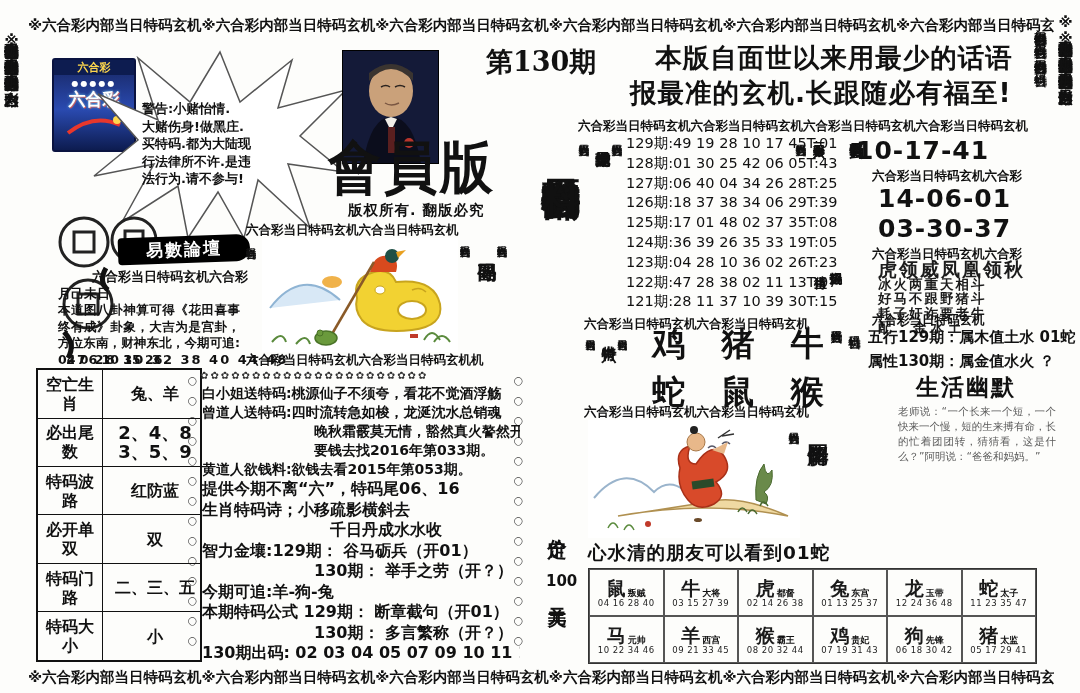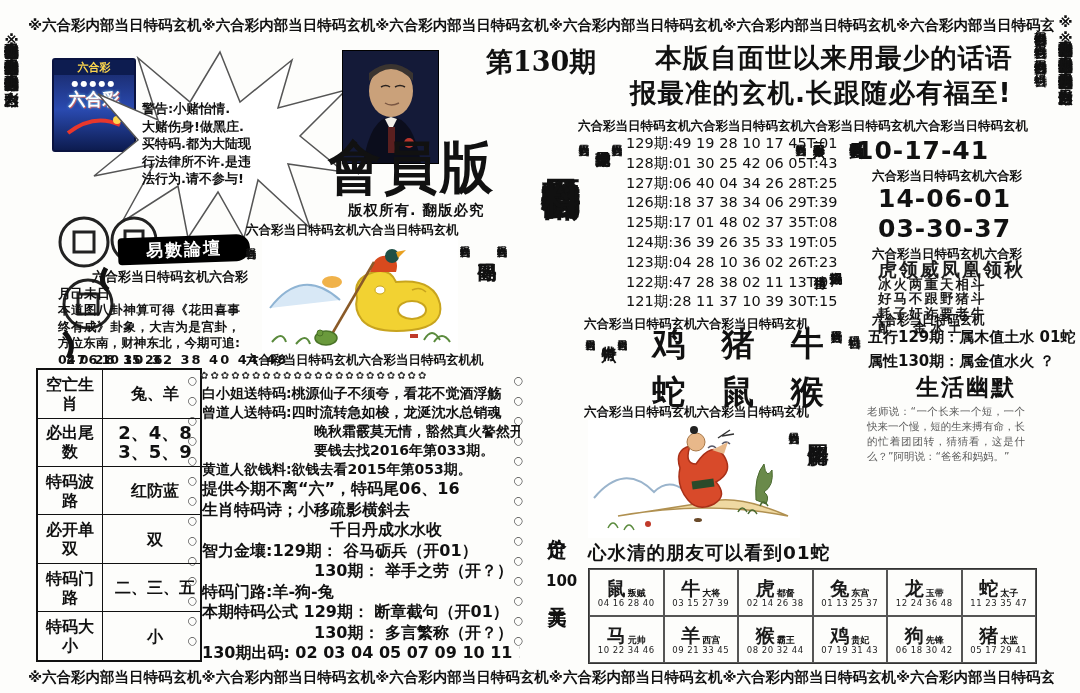--- a/index.html
+++ b/index.html
@@ -132,21 +132,21 @@
     <div class="poemline" style="font-size:19px;line-height:14.5px;letter-spacing:2px;">虎领威凤凰领秋</div>
     <div class="poemline" style="font-size:13.5px;line-height:14.5px;letter-spacing:2px;">冰火两重天相斗</div>
     <div class="poemline" style="font-size:13.5px;line-height:14.5px;letter-spacing:2px;">好马不跟野猪斗</div>
     <div class="poemline" style="font-size:13.5px;line-height:14.5px;letter-spacing:2px;">耗子奸诈要老牛</div>
     <div class="poemline" style="font-size:13.5px;line-height:14.5px;letter-spacing:4px;">配：金水土</div>
   </div>
   <div class="abs strip" style="left:872px;top:312px;width:150px;font-size:12.5px;">六合彩当日特码玄机</div>
   <div class="abs b" style="left:868px;top:328px;font-size:15px;">五行129期：属木值土水 01蛇</div>
   <div class="abs b" style="left:868px;top:352px;font-size:15px;">属性130期：属金值水火 ？</div>
   <div class="abs b" style="left:916px;top:372px;font-size:23px;letter-spacing:2px;">生活幽默</div>
-  <div class="abs" style="left:867px;top:404px;width:158px;font-size:10.5px;line-height:15px;color:#5a5a5a;text-align:justify;">老师说：“一个长来一个短，一个快来一个慢，短的生来搏有命，长的忙着团团转，猜猜看，这是什么？”阿明说：“爸爸和妈妈。”</div>
+  <div class="abs" style="left:898px;top:404px;width:158px;font-size:10.5px;line-height:15px;color:#5a5a5a;text-align:justify;">老师说：“一个长来一个短，一个快来一个慢，短的生来搏有命，长的忙着团团转，猜猜看，这是什么？”阿明说：“爸爸和妈妈。”</div>
 
   <div class="abs" style="left:46px;top:212px;width:120px;height:150px;">
     <svg width="120" height="150" viewBox="0 0 120 150">
       <g stroke="#222" stroke-width="3" fill="none">
         <circle cx="38" cy="30" r="24"></circle>
           <rect x="28" y="20" width="20" height="20"></rect>
         <circle cx="88" cy="28" r="22"></circle>
           <rect x="79" y="19" width="18" height="18"></rect>
         <circle cx="42" cy="92" r="24"></circle>
           <rect x="32" y="82" width="20" height="20"></rect>
@@ -237,21 +237,21 @@
     <div class="tline t15">白小姐送特码:桃源仙子不须夸，看花不觉酒浮觞</div>
     <div class="tline t15">曾道人送特码:四时流转急如梭，龙涎沈水总销魂</div>
     <div class="tline t15 ind1">晚秋霜霰莫无情，豁然真火謷然开</div>
     <div class="tline t15 ind1">要钱去找2016年第033期。</div>
     <div class="tline t15">黄道人欲钱料:欲钱去看2015年第053期。</div>
     <div class="tline t17">提供今期不离“六”，特码尾06、16</div>
     <div class="tline t17">生肖特码诗；小移疏影横斜去</div>
     <div class="tline t17 ind2">千日丹成水水收</div>
     <div class="tline t17">智力金壤:129期： 谷马砺兵（开01）</div>
     <div class="tline t17 ind1">130期： 举手之劳（开？）</div>
-    <div class="tline t17">特码门路:羊-狗-兔</div>
+    <div class="tline t17">今期可追:羊-狗-兔</div>
     <div class="tline t17">本期特码公式 129期： 断章截句（开01）</div>
     <div class="tline t17 ind1">130期： 多言繁称（开？）</div>
     <div class="tline t17">130期出码: 02 03 04 05 07 09 10 11 12 13 15 17 18</div>
     <div class="tline t17 ind3">20 21 23 24 26 35 36 38 47 48</div>
   </div>
 
   <div class="abs strip" style="left:584px;top:316px;width:282px;font-size:12.5px;">六合彩当日特码玄机六合彩当日特码玄机</div>
   <div class="abs v vstrip" style="left:585px;top:332px;height:86px;font-size:10px;font-weight:normal;">六合彩当日特码玄机</div>
   <div class="abs v b" style="left:599px;top:334px;height:80px;font-size:15px;">六肖中特</div>
   <div class="abs v vstrip" style="left:617px;top:332px;height:86px;font-size:10px;font-weight:normal;">六合彩当日特码玄机</div>

